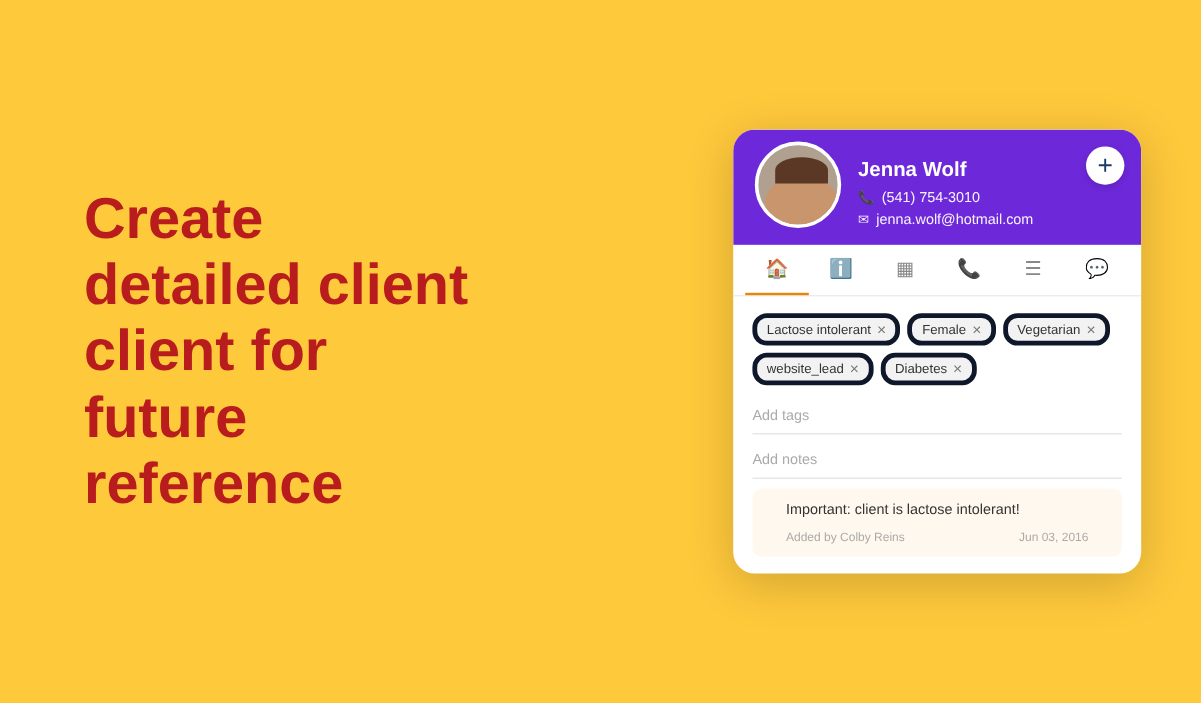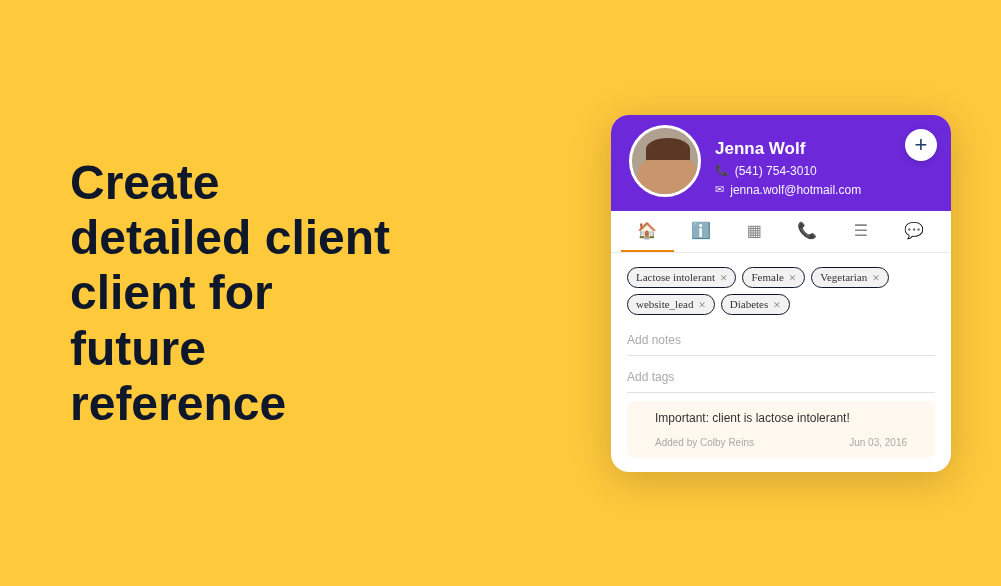--- a/index.html
+++ b/index.html
@@ -15,21 +15,21 @@
     }
 
     .left-section {
       flex: 1;
       padding: 60px 40px 60px 70px;
     }
 
     .headline {
       font-size: 48px;
       font-weight: 900;
-      color: #0f172a;
+      color: #b91c1c;
       line-height: 1.15;
     }
 
     .right-section {
       width: 420px;
       display: flex;
       align-items: center;
       justify-content: center;
       padding: 30px 40px 30px 20px;
     }
@@ -186,29 +186,28 @@
 
     .tags-row {
       display: flex;
       flex-wrap: wrap;
       gap: 6px;
       margin-bottom: 10px;
     }
 
     .tag {
       display: flex;
-      align-items: flex-start;
+      align-items: flex-end;
       background: #f2f2f2;
-      border: 1px solid #0f172a;
+      border: 4px solid #0f172a;
       border-radius: 12px;
       padding: 3px 8px;
       font-size: 11px;
       color: #333;
       gap: 5px;
-      font-family: Liberation Serif, serif;
     }
 
     .tag-close {
       color: #777;
       font-size: 13px;
       cursor: pointer;
       line-height: 1;
     }
 
     .field-row {
@@ -313,25 +312,25 @@
           <span>website_lead</span>
           <span class="tag-close">×</span>
         </div>
         <div class="tag">
           <span>Diabetes</span>
           <span class="tag-close">×</span>
         </div>
       </div>
 
       <div class="field-row">
+        <span>Add tags</span>
+      </div>
+
+      <div class="field-row">
         <span>Add notes</span>
-      </div>
-
-      <div class="field-row">
-        <span>Add tags</span>
       </div>
 
       <div class="note-box">
         <div class="note-text">Important: client is lactose intolerant!</div>
         <div class="note-meta">
           <span class="note-author">Added by Colby Reins</span>
           <span class="note-date">Jun 03, 2016</span>
         </div>
       </div>
     </div>

